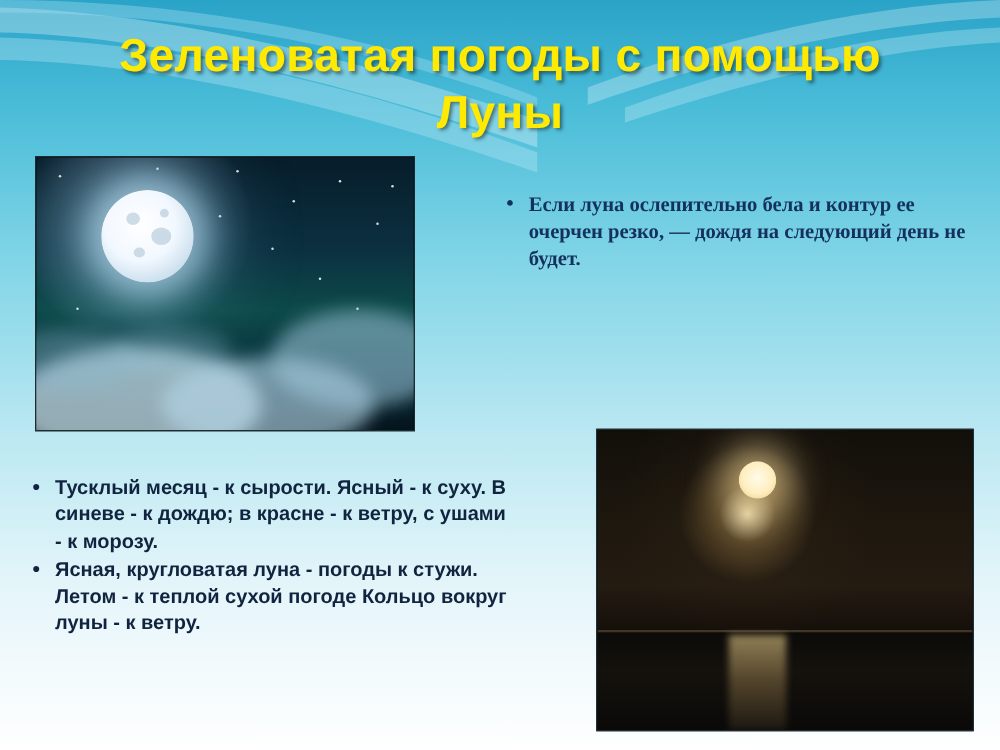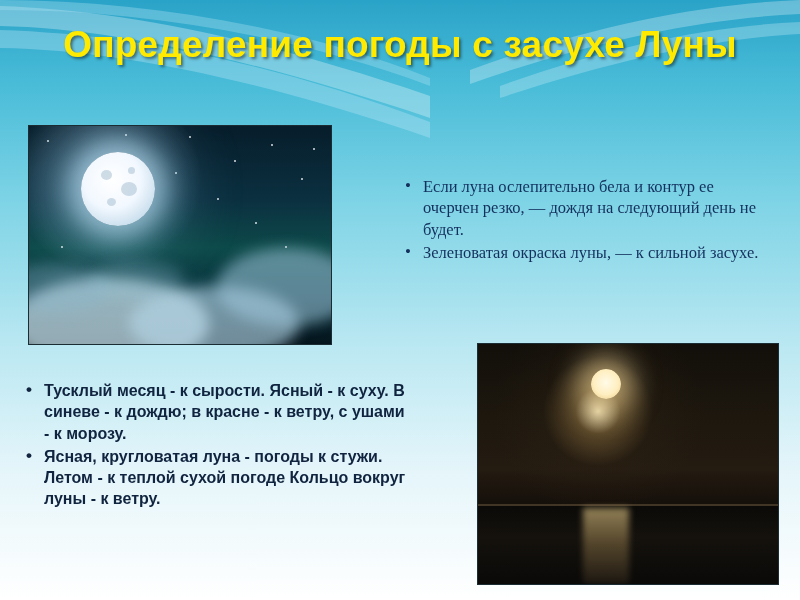--- a/index.html
+++ b/index.html
@@ -153,24 +153,24 @@
   .bullets li::before {
     content: "•";
     position: absolute;
     left: 2px;
     top: -1px;
     font-size: 17px;
     line-height: inherit;
   }
   .bullets-right {
     left: 403px;
-    top: 176px;
+    top: 153px;
     width: 370px;
     font-family: "Liberation Serif", serif;
-    font-weight: normal;
+    font-weight: bold;
     font-size: 16.5px;
     line-height: 1.30;
     color: #14315e;
   }
   .bullets-right li::before { color: #14315e; }
   .bullets-left {
     left: 24px;
     top: 380px;
     width: 385px;
     font-family: Liberation Sans, sans-serif;
@@ -193,21 +193,21 @@
       <path d="M0,0 C140,0 300,26 430,78 L430,86 C290,34 140,10 0,10 Z" fill="#9fdcee" opacity="0.40"></path>
     </svg>
   </div>
   <div class="swoosh" style="right:0;top:0;">
     <svg width="330" height="120" viewBox="0 0 330 120">
       <path d="M330,0 C230,4 120,26 0,70 L0,84 C130,38 240,18 330,14 Z" fill="#ffffff" opacity="0.28"></path>
       <path d="M330,22 C240,26 140,46 30,86 L30,98 C150,58 250,38 330,34 Z" fill="#d6f2fa" opacity="0.30"></path>
     </svg>
   </div>
 
-  <div class="title">Определение погоды с засухе Луны</div>
+  <div class="title">Зеленоватая погоды с помощью Луны</div>
 
   <div class="photo photo-moon-clouds">
     <div class="mc-sky"></div>
     <div class="mc-stars">
       <span style="left:18px;top:14px"></span>
       <span style="left:160px;top:10px"></span>
       <span style="left:205px;top:34px"></span>
       <span style="left:242px;top:18px"></span>
       <span style="left:272px;top:52px"></span>
       <span style="left:188px;top:72px"></span>
@@ -234,21 +234,20 @@
   <div class="photo photo-moon-sea">
     <div class="ms-sky"></div>
     <div class="ms-moon"></div>
     <div class="ms-horizon"></div>
     <div class="ms-sea"></div>
     <div class="ms-glitter"></div>
   </div>
 
   <ul class="bullets bullets-right">
     <li>Если луна ослепительно бела и контур ее очерчен резко, — дождя на следующий день не будет.</li>
-    <li>Зеленоватая окраска луны, — к сильной засухе.</li>
   </ul>
 
   <ul class="bullets bullets-left">
     <li>Тусклый месяц - к сырости. Ясный - к суху. В синеве - к дождю; в красне - к ветру, с ушами - к морозу.</li>
     <li>Ясная, кругловатая луна - погоды к стужи. Летом - к теплой сухой погоде Кольцо вокруг луны - к ветру.</li>
   </ul>
 
 </div>
 
 </body></html>

